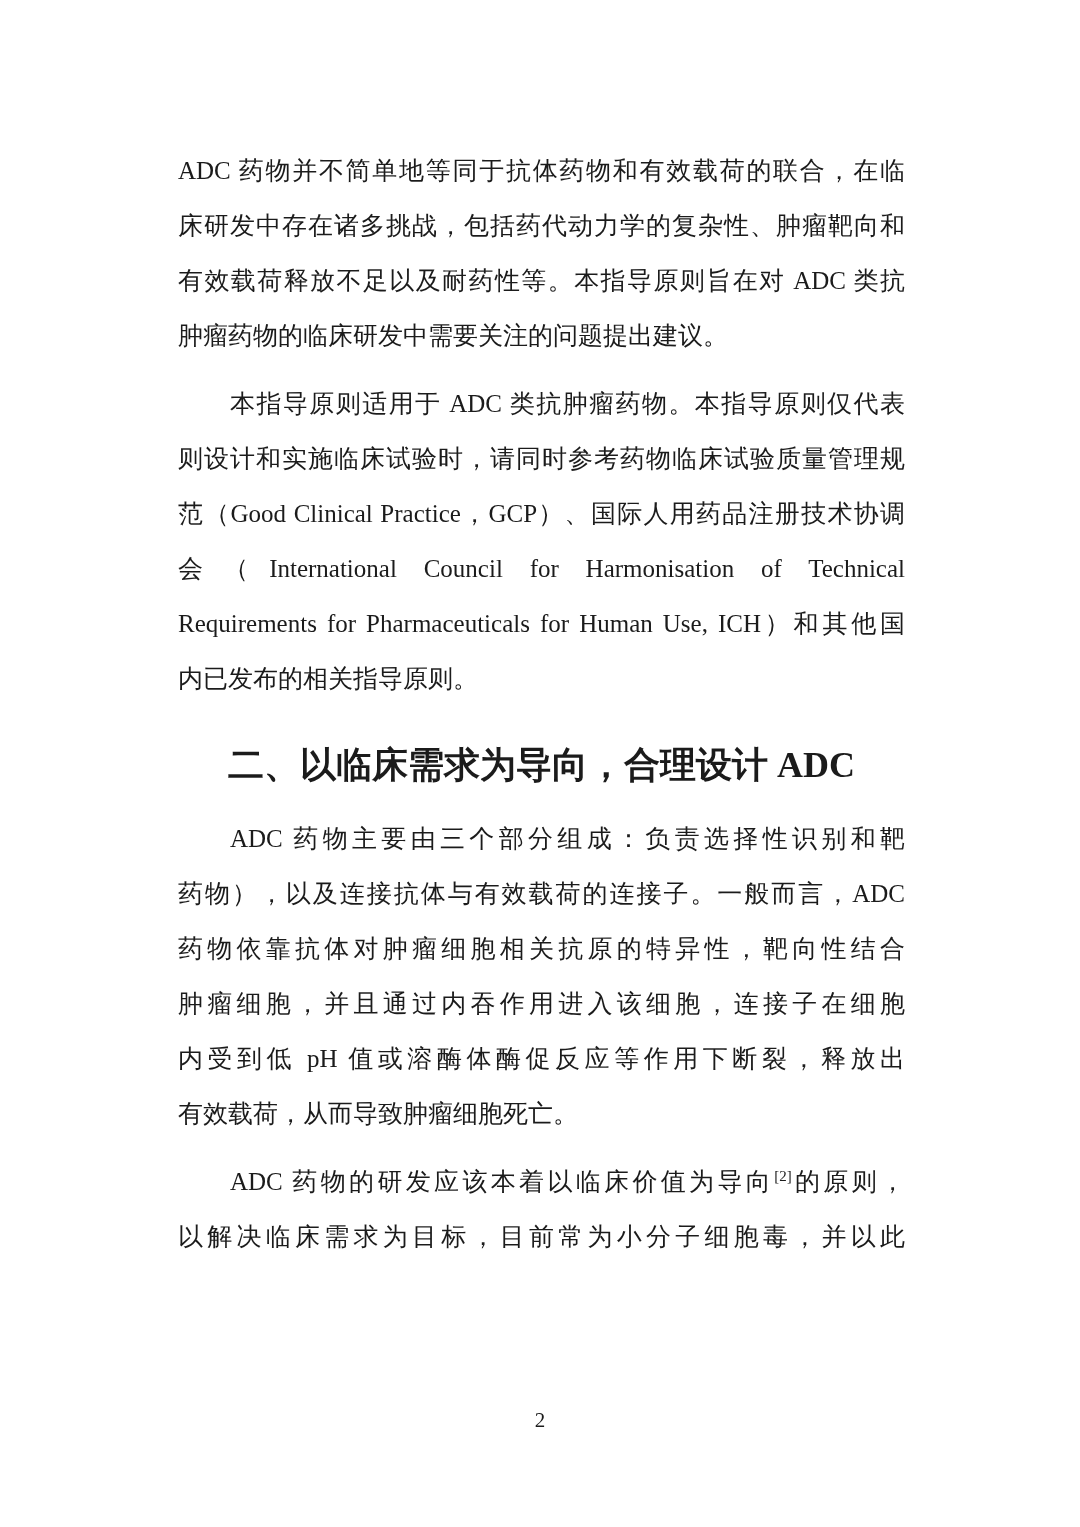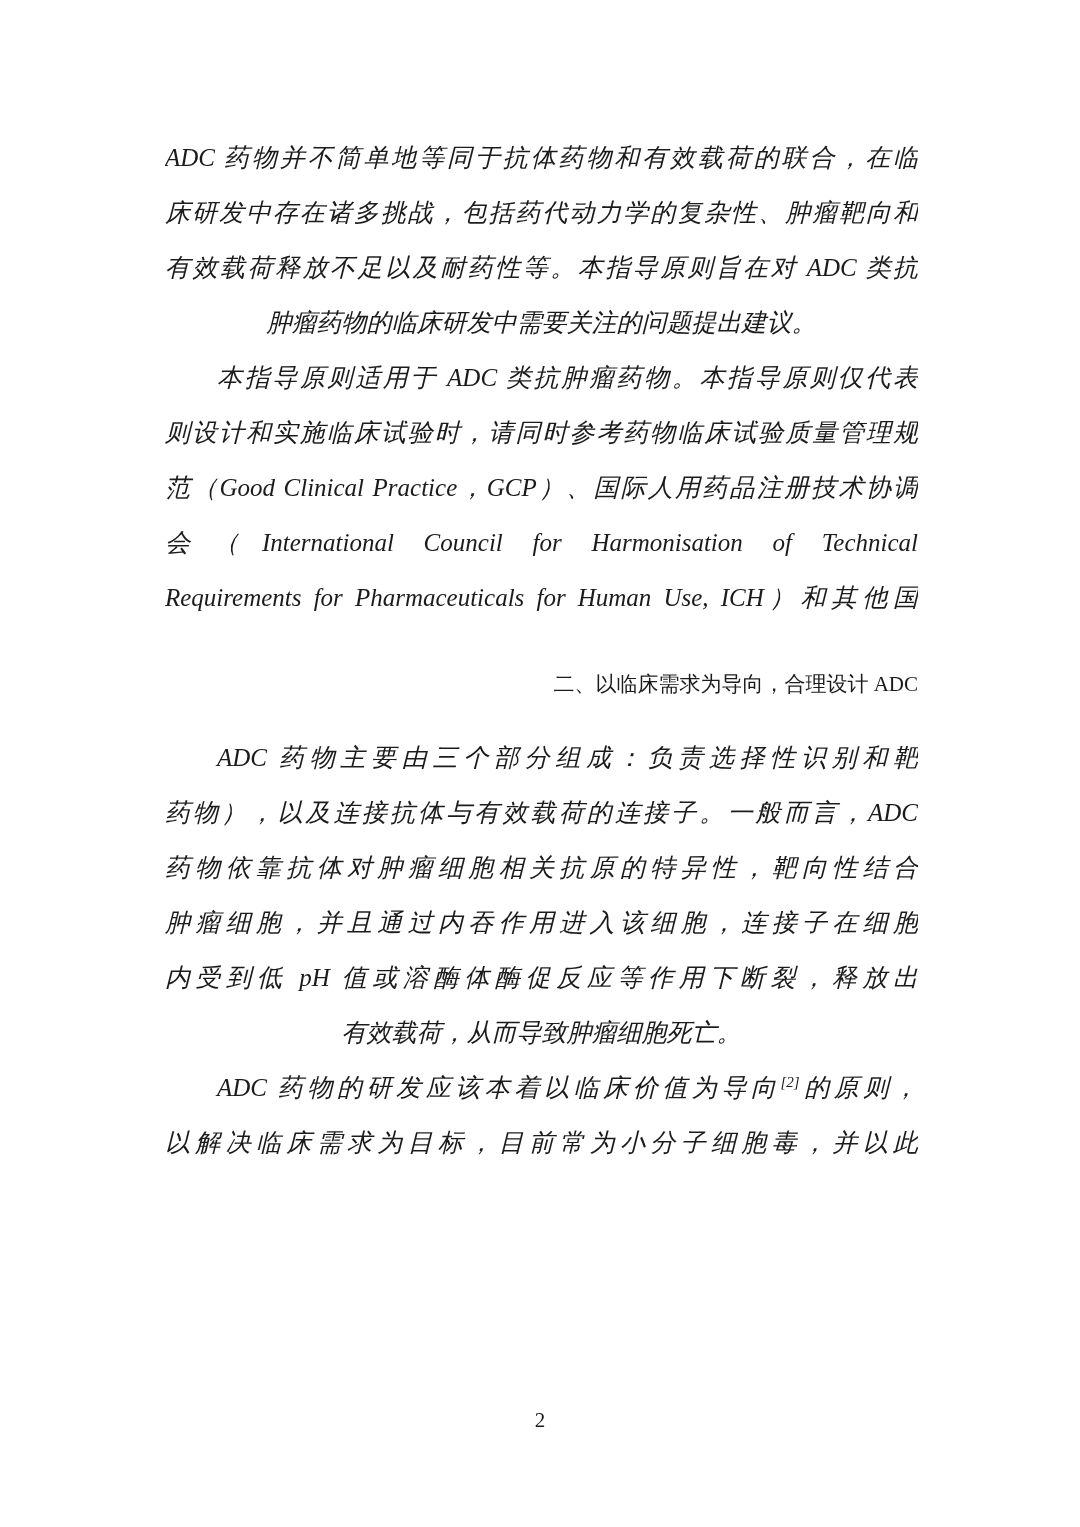--- a/index.html
+++ b/index.html
@@ -12,45 +12,44 @@
     width: 1080px;
     height: 1527px;
     background: #ffffff;
     box-sizing: border-box;
     padding: 130px 162px 0 165px;
     font-family: "Liberation Serif", "DejaVu Serif", serif;
     color: #1b1b1b;
     overflow: hidden;
   }
   .para {
-    margin: 0;
-    font-style: italic;
+    margin: 13px;
   }
   .line {
     font-size: 25px;
     line-height: 55px;
     height: 55px;
     overflow: hidden;
     white-space: normal;
-    text-align: center;
+    text-align: left;
   }
   .line.j {
     text-align: justify;
     text-align-last: justify;
   }
   .line.indent {
     padding-left: 52px;
   }
   .heading {
-    font-size: 21px;
-    font-weight: normal;
+    font-size: 36px;
+    font-weight: bold;
     line-height: 55px;
     height: 55px;
     margin: 32px 0 18px 0;
-    text-align: right;
+    text-align: center;
   }
   sup.fnref {
     font-size: 15px;
     line-height: 0;
     vertical-align: super;
   }
   .footer {
     position: absolute;
     top: 1405px;
     left: 0;
@@ -71,20 +70,21 @@
         <div class="line j">床研发中存在诸多挑战，包括药代动力学的复杂性、肿瘤靶向和</div>
         <div class="line j">有效载荷释放不足以及耐药性等。本指导原则旨在对 ADC 类抗</div>
         <div class="line">肿瘤药物的临床研发中需要关注的问题提出建议。</div>
       </div>
       <div class="para">
         <div class="line j indent">本指导原则适用于 ADC 类抗肿瘤药物。本指导原则仅代表</div>
         <div class="line j">则设计和实施临床试验时，请同时参考药物临床试验质量管理规</div>
         <div class="line j">范（Good Clinical Practice，GCP）、国际人用药品注册技术协调</div>
         <div class="line j">会（International Council for Harmonisation of Technical</div>
         <div class="line j">Requirements for Pharmaceuticals for Human Use, ICH）和其他国</div>
+        <div class="line">内已发布的相关指导原则。</div>
       </div>
       <h2 class="heading">二、以临床需求为导向，合理设计 ADC</h2>
       <div class="para">
         <div class="line j indent">ADC 药物主要由三个部分组成：负责选择性识别和靶</div>
         <div class="line j">药物），以及连接抗体与有效载荷的连接子。一般而言，ADC</div>
         <div class="line j">药物依靠抗体对肿瘤细胞相关抗原的特异性，靶向性结合</div>
         <div class="line j">肿瘤细胞，并且通过内吞作用进入该细胞，连接子在细胞</div>
         <div class="line j">内受到低 pH 值或溶酶体酶促反应等作用下断裂，释放出</div>
         <div class="line">有效载荷，从而导致肿瘤细胞死亡。</div>
       </div>

